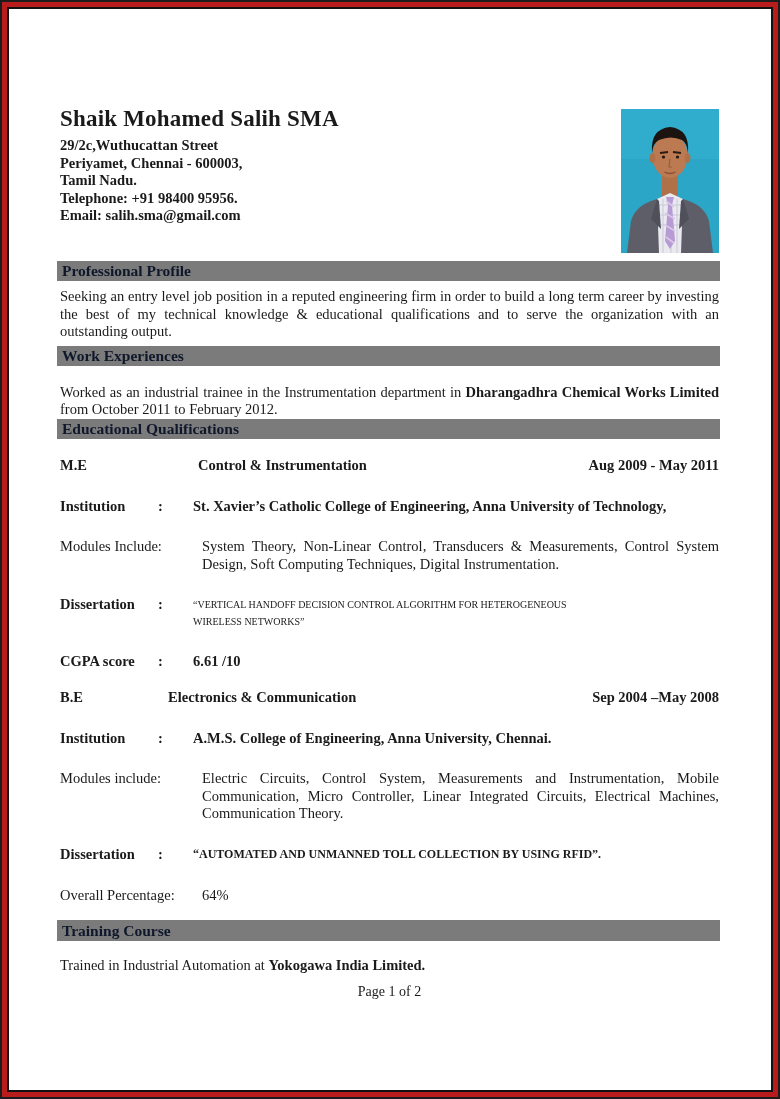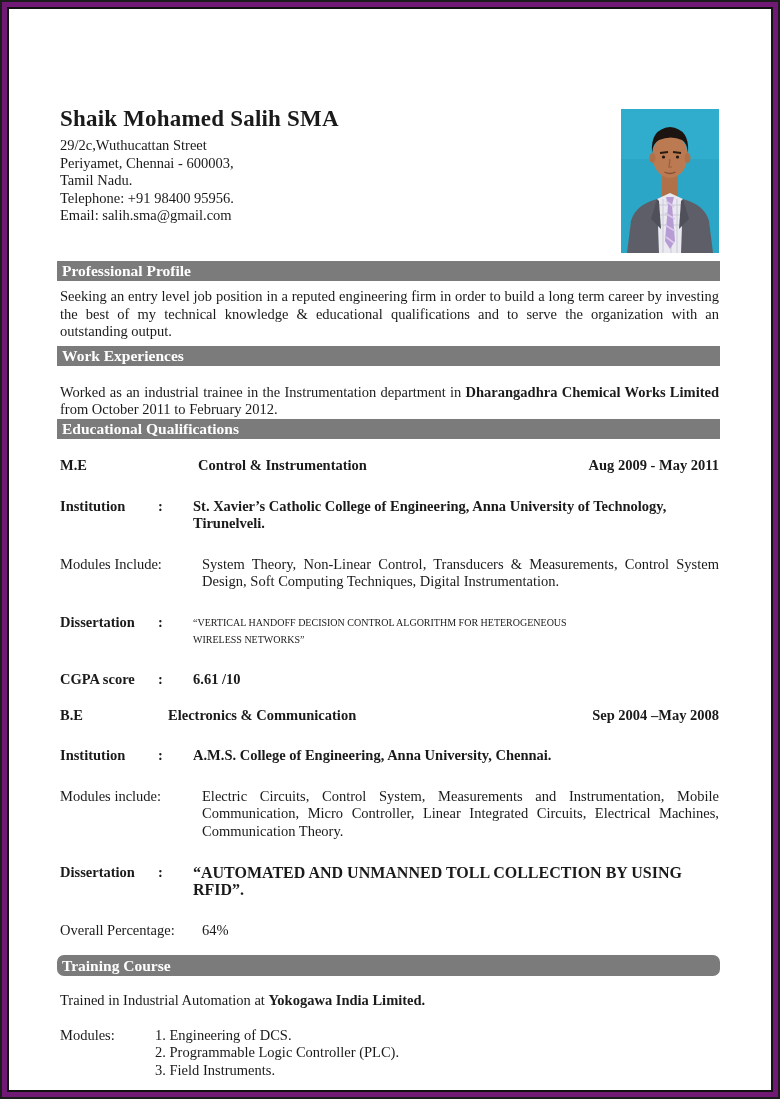--- a/index.html
+++ b/index.html
@@ -8,21 +8,21 @@
     width: 780px; height: 1099px;
     font-family: "Liberation Serif", "DejaVu Serif", serif;
     color: #1a1a1a;
   }
   .frame-outer {
     width: 780px; height: 1099px;
     border: 2px solid #1c1c1c;
   }
   .frame-green {
     width: 100%; height: 100%;
-    border: 5px solid #701a75;
+    border: 5px solid #b91c1c;
   }
   .frame-inner {
     width: 100%; height: 100%;
     border: 2px solid #121212;
     background: #ffffff;
     overflow: hidden;
   }
   .content {
     width: 100%; height: 100%;
     padding: 97px 52px 0 51px;
@@ -30,63 +30,63 @@
     line-height: 17.6px;
   }
 
   
   .header { display: flex; align-items: flex-start; }
   .identity { flex: 1; }
   .name {
     font-size: 23px; font-weight: bold; line-height: 26px;
     margin-bottom: 5px; letter-spacing: 0.2px;
   }
-  .addr-line { font-weight: normal; }
+  .addr-line { font-weight: bold; }
   .photo {
     width: 98px; height: 144px; margin-top: 3px; flex: none;
     display: block;
   }
 
   
   .bar {
     background: #7b7b7b;
-    color: #ffffff;
+    color: #0f172a;
     font-weight: bold;
     font-size: 15.5px;
     line-height: 20px;
     height: 20px;
     padding-left: 5px;
     margin-left: -3px;
     margin-right: -1px;
   }
   .bar-profile { margin-top: 8px; }
   .bar-work { margin-top: 5px; }
   .bar-edu { }
-  .bar-training { margin-top: 16px; height: 21px; line-height: 21px; border-radius: 7px; }
+  .bar-training { margin-top: 16px; height: 21px; line-height: 21px; }
 
   
   .para { text-align: justify; }
   .para-profile { margin-top: 7px; }
   .para-work { margin-top: 18px; }
   .para-training { margin-top: 16px; text-align: left; }
   .b { font-weight: bold; }
 
   
   .row { display: flex; margin-top: 23px; }
   .row-degree { margin-top: 18px; }
   .lbl { width: 98px; flex: none; }
   .colon { width: 35px; flex: none; }
   .val { flex: 1; }
   .lbl2 { width: 142px; flex: none; }
   .deg-me .deg { width: 138px; flex: none; }
   .deg-be .deg { width: 108px; flex: none; }
   .deg-date { flex: none; }
   .deg-prog { flex: 1; }
   .caps { font-size: 10px; line-height: 17px; }
-  .caps-bold { font-size: 16px; font-weight: bold; }
+  .caps-bold { font-size: 12px; font-weight: bold; }
   .just { text-align: justify; }
   .line { display: block; }
 
   
   .training-row { display: flex; margin-top: 17px; }
   .training-lbl { width: 95px; flex: none; }
 
   
   .footer {
     text-align: center;
@@ -156,21 +156,20 @@
     <div class="row row-degree deg-me">
       <span class="deg b">M.E</span>
       <span class="deg-prog b">Control &amp; Instrumentation</span>
       <span class="deg-date b">Aug 2009 - May 2011</span>
     </div>
     <div class="row">
       <span class="lbl b">Institution</span>
       <span class="colon b">:</span>
       <span class="val b">
               <span class="line">St. Xavier’s Catholic College of Engineering, Anna University of Technology,</span>
-              <span class="line">Tirunelveli.</span>
             </span>
     </div>
     <div class="row">
       <span class="lbl2">Modules Include:</span>
       <span class="val just">System Theory, Non-Linear Control, Transducers &amp; Measurements, Control System Design, Soft Computing Techniques, Digital Instrumentation.</span>
     </div>
     <div class="row">
       <span class="lbl b">Dissertation</span>
       <span class="colon b">:</span>
       <span class="val caps">
@@ -203,27 +202,19 @@
       <span class="colon b">:</span>
       <span class="val caps-bold">“AUTOMATED AND UNMANNED TOLL COLLECTION BY USING RFID”.</span>
     </div>
     <div class="row">
       <span class="lbl2">Overall Percentage:</span>
       <span class="val">64%</span>
     </div>
 
     <div class="bar bar-training">Training Course</div>
     <p class="para para-training"><span>Trained in Industrial Automation at </span><span class="b">Yokogawa India Limited.</span></p>
-    <div class="training-row">
-      <span class="training-lbl">Modules:</span>
-      <span class="val">
-        <span class="line">1. Engineering of DCS.</span>
-        <span class="line">2. Programmable Logic Controller (PLC).</span>
-        <span class="line">3. Field Instruments.</span>
-      </span>
-    </div>
 
     <div class="footer">Page 1 of 2</div>
 
    </div>
   </div>
  </div>
 </div>
 
 </body></html>

